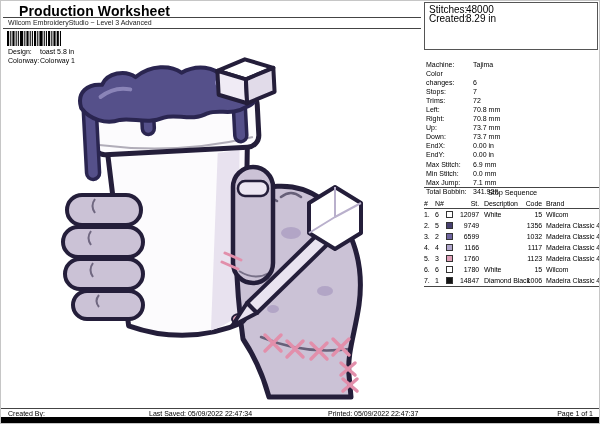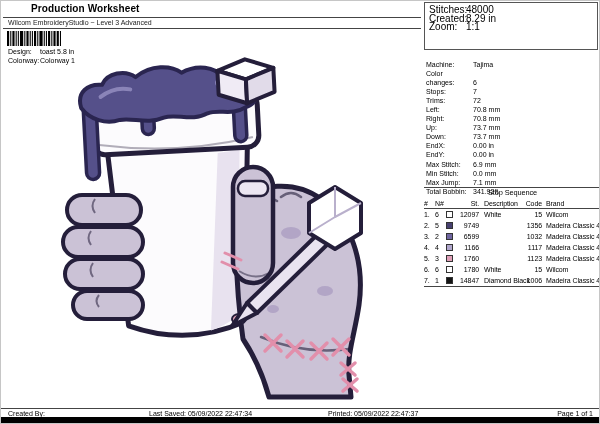--- a/index.html
+++ b/index.html
@@ -3,21 +3,21 @@
 <meta charset="utf-8">
 <style>
   html,body{margin:0;padding:0;background:#e9e9e9;}
   #page{
     position:relative; width:600px; height:424px; background:#ffffff;
     font-family:"Liberation Sans", sans-serif; color:#000;
     border:1px solid #c6c6c6; box-sizing:border-box; overflow:hidden;
   }
   .abs{position:absolute;}
   .rule{border-top:1px solid #444; height:0;}
-  #title{left:14px; top:2px; font-size:10px; font-weight:bold; letter-spacing:.1px;padding-left:16px;}
+  #title{left:2px; top:2px; font-size:14px; font-weight:bold; letter-spacing:.1px;padding-left:16px;}
   #subtitle{left:7px; top:18px; font-size:7px; color:#222;}
   .rule1{left:2px; top:16px; width:418px;}
   .rule2{left:2px; top:27px; width:418px;}
   #barcode{left:6px; top:30px; width:54px; height:15px;}
   .meta-row{left:7px; font-size:7px;}
   .meta-row .k{display:inline-block; width:32px;}
   #design-row{top:47px;}
   #colorway-row{top:56px;}
 
   #summary{left:423px; top:1px; width:174px; height:48px; border:1px solid #555; box-sizing:border-box; padding:3px 0 0 4px;}
@@ -81,21 +81,20 @@
   <div class="abs meta-row" id="design-row">
     <span class="k">Design:</span><span>toast 5.8 in</span>
   </div>
   <div class="abs meta-row" id="colorway-row">
     <span class="k">Colorway:</span><span>Colorway 1</span>
   </div>
 
   <div class="abs" id="summary">
     <div class="kv"><span class="k">Stitches:</span><span>48000</span></div>
     <div class="kv"><span class="k">Created:</span><span>8.29 in</span></div>
-    <div class="kv"><span class="k">Zoom:</span><span>1:1</span></div>
   </div>
 
   <div class="abs" id="machine">
     <div class="kv"><span class="k">Machine:</span><span>Tajima</span></div>
     <div class="kv"><span class="k">Color changes:</span><span>6</span></div>
     <div class="kv"><span class="k">Stops:</span><span>7</span></div>
     <div class="kv"><span class="k">Trims:</span><span>72</span></div>
     <div class="kv"><span class="k">Left:</span><span>70.8 mm</span></div>
     <div class="kv"><span class="k">Right:</span><span>70.8 mm</span></div>
     <div class="kv"><span class="k">Up:</span><span>73.7 mm</span></div>

